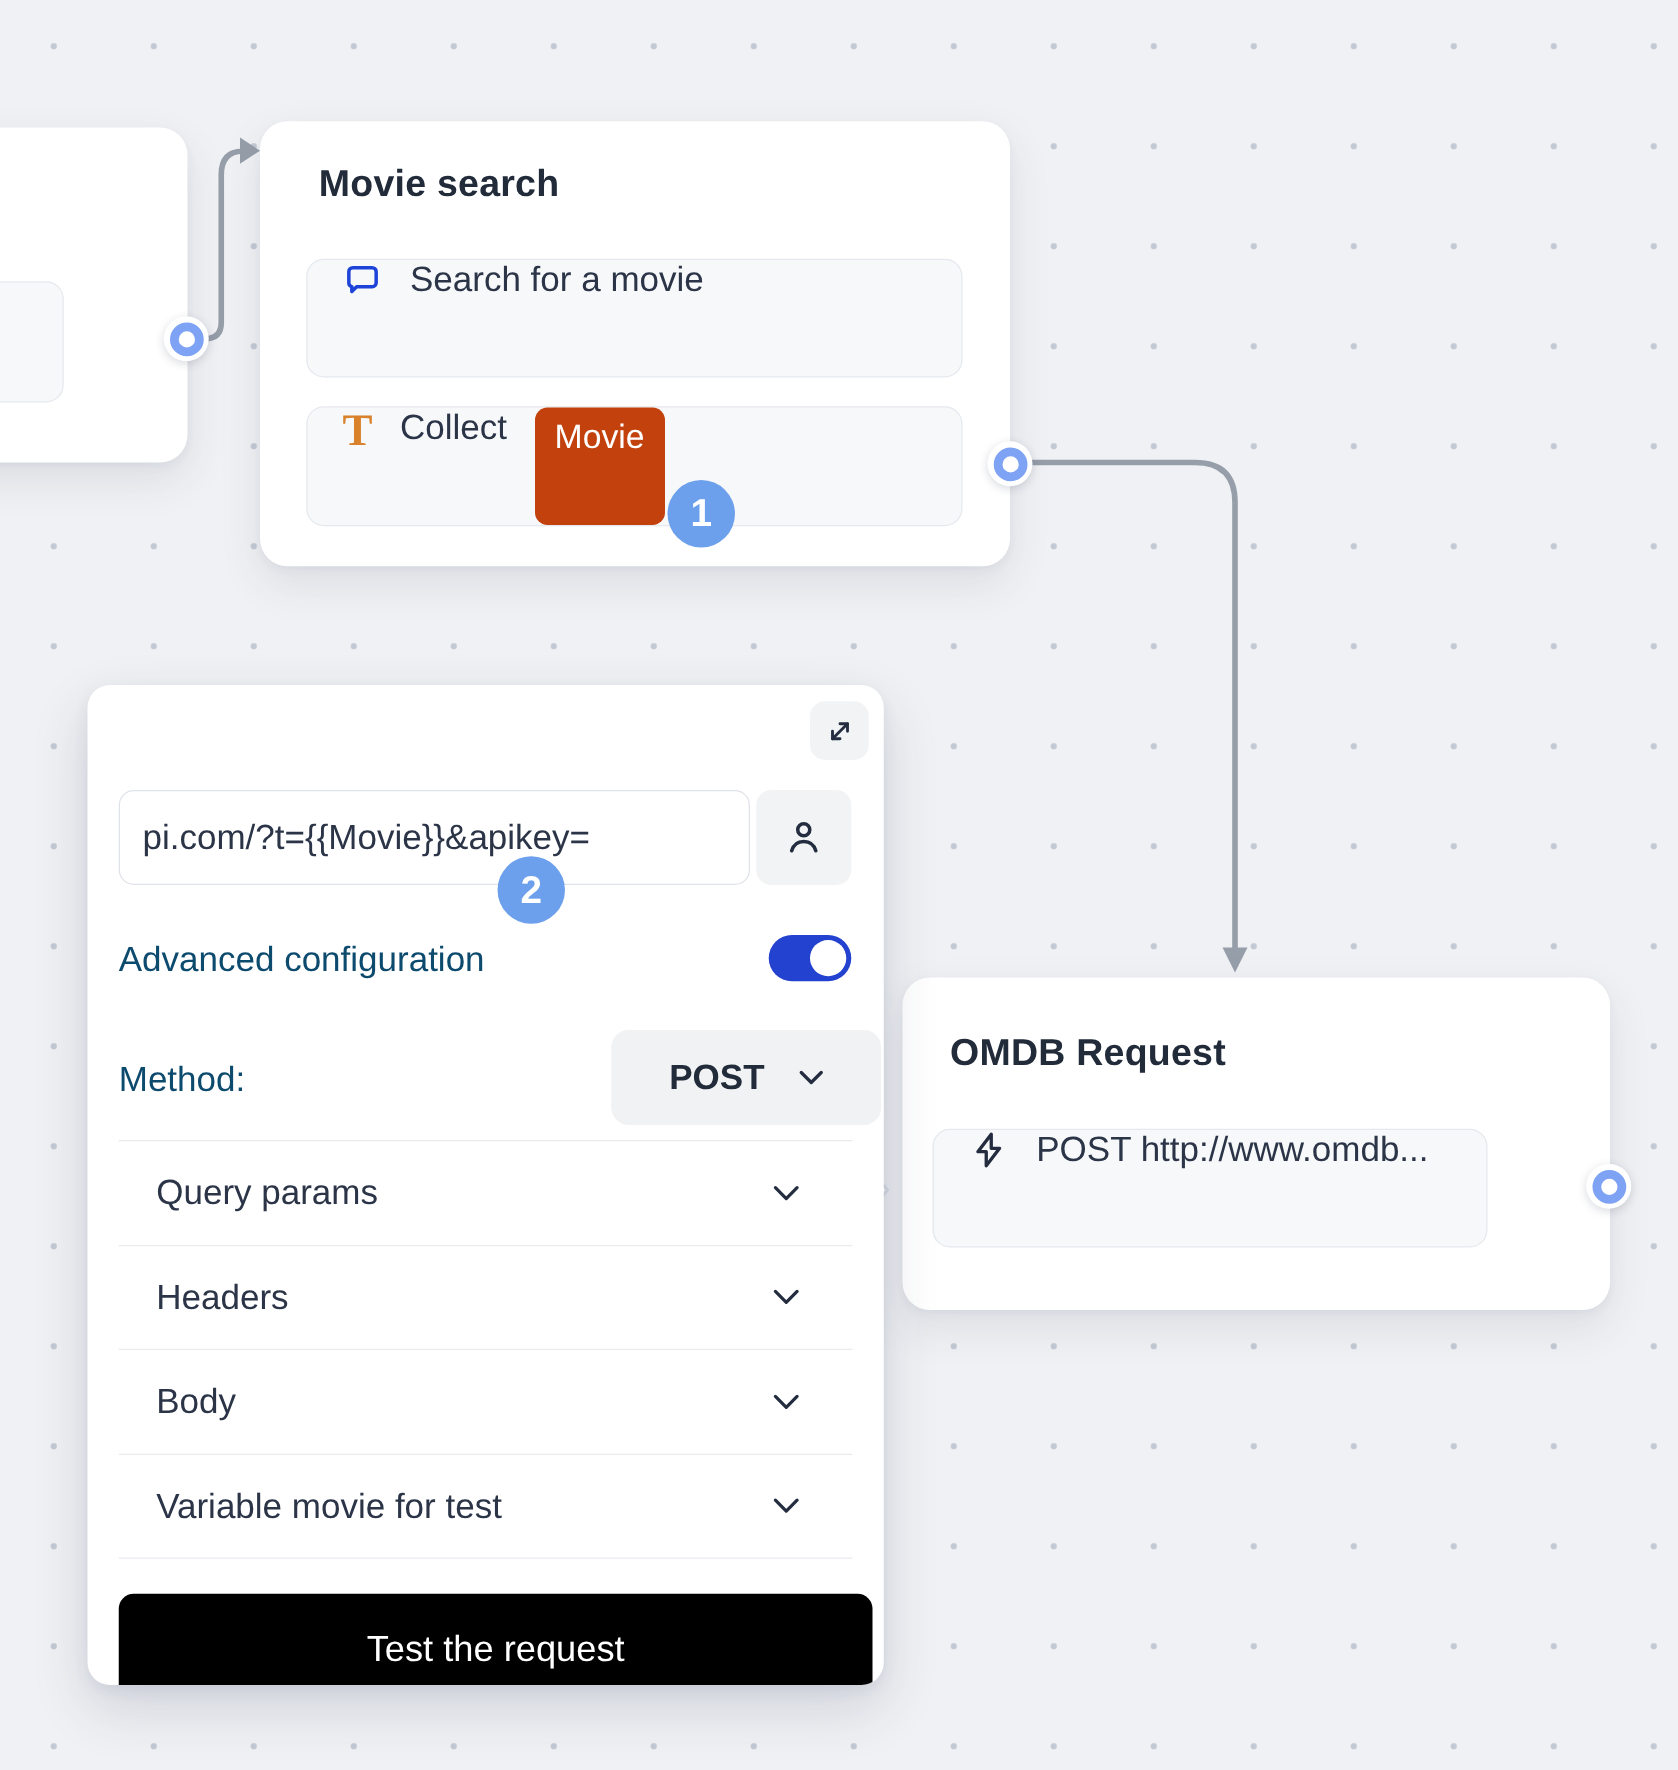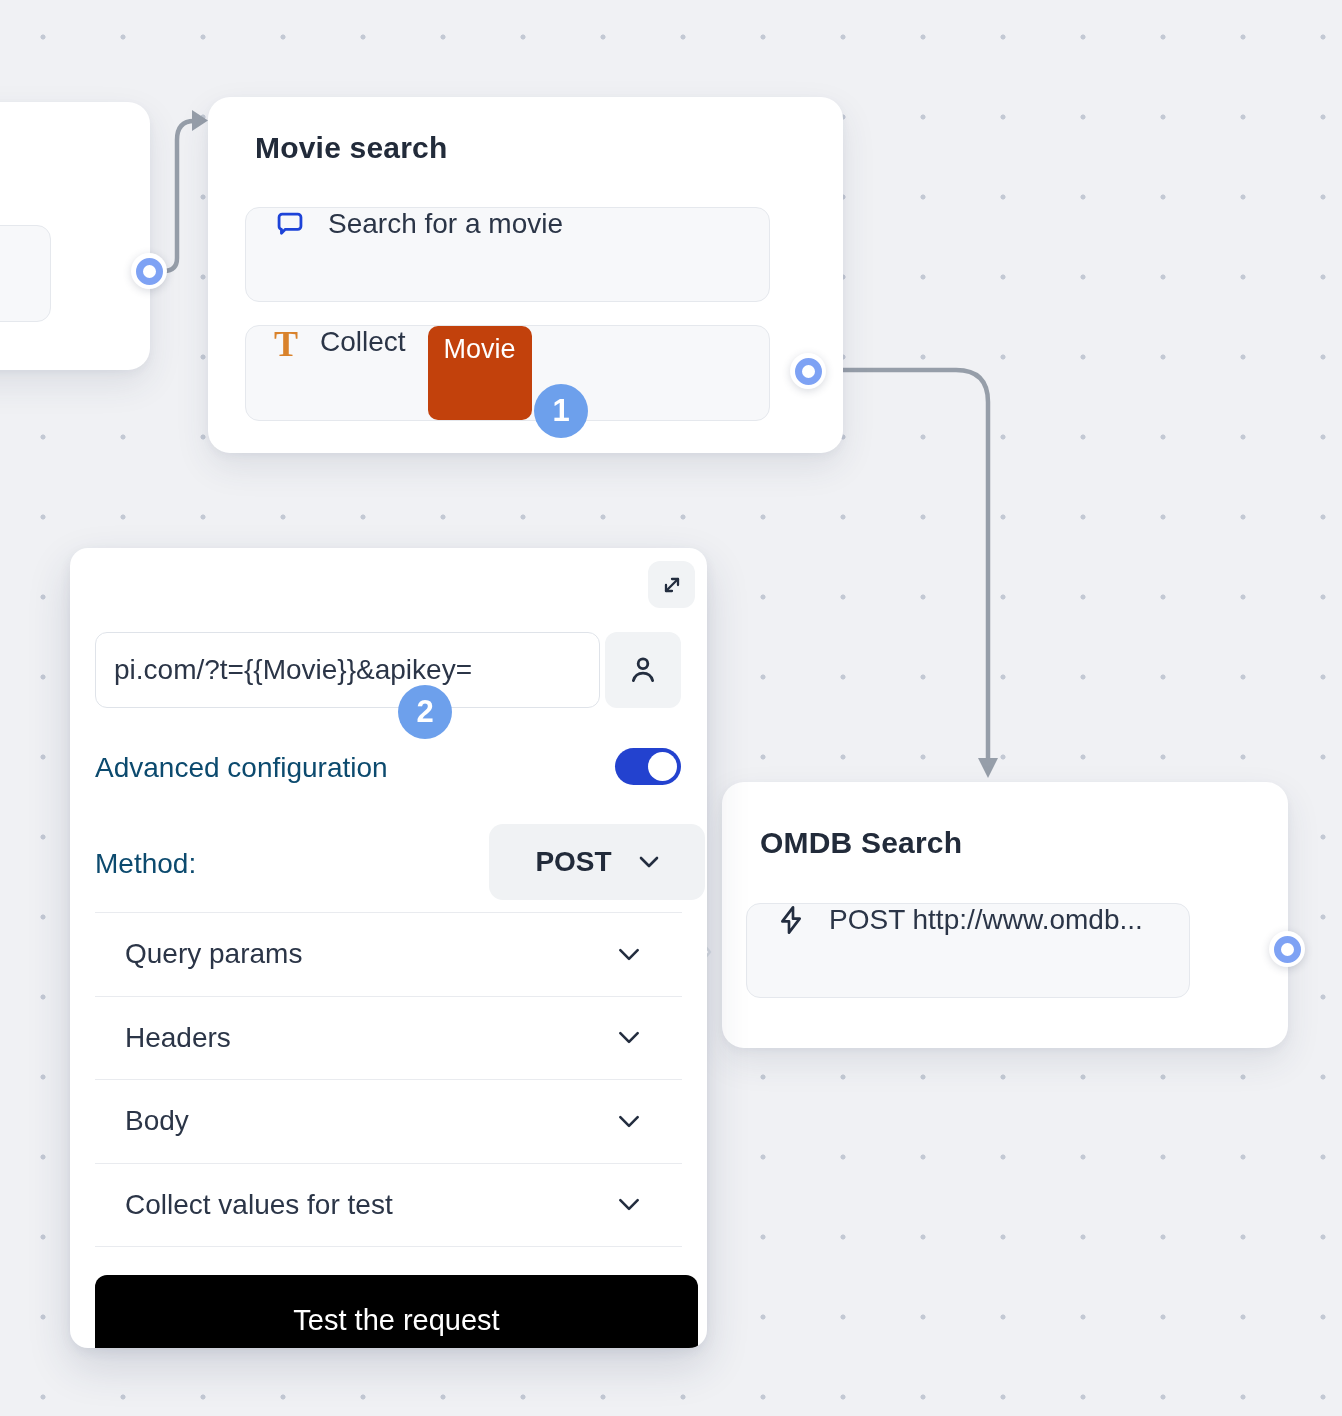--- a/index.html
+++ b/index.html
@@ -84,21 +84,21 @@
   <path d="M 160 271 L 164 271 Q 177 271 177 258 L 177 140 Q 177 121 194 121" fill="none" stroke="#969ea9" stroke-width="4.5" stroke-linecap="round"></path>
   <polygon points="192,110 208,120.5 192,131" fill="#969ea9"></polygon>
   <path d="M 820 370 L 956 370 Q 988 370 988 402 L 988 758" fill="none" stroke="#969ea9" stroke-width="4.5" stroke-linecap="round"></path>
   <polygon points="978,758 998,758 988,778" fill="#969ea9"></polygon>
 </svg>
 
 <div class="card" style="left:-62px;top:102px;width:212px;height:268px;">
   <div class="node-item" style="left:-32px;top:123px;width:145px;height:97px;"></div>
 </div>
 
-<div class="card" style="left:208px;top:97px;width:600px;height:356px;padding-left:35px;">
+<div class="card" style="left:208px;top:97px;width:600px;height:356px;">
   <div class="node-title" style="position:absolute;left:47px;top:34px;">Movie search</div>
 
   <div class="node-item" style="left:37px;top:110px;width:525px;height:95px;">
     <span style="display:flex;">
       <svg width="32" height="32" viewBox="0 0 24 24" fill="none" stroke="#1d43d8" stroke-width="2.1" stroke-linejoin="round" stroke-linecap="round">
         <path d="M6.2 4.6 h11.6 a2.4 2.4 0 0 1 2.4 2.4 v6.6 a2.4 2.4 0 0 1 -2.4 2.4 h-9.3 l-2.9 2.9 v-2.9 a2.4 2.4 0 0 1 -1.8 -2.4 v-6.6 a2.4 2.4 0 0 1 2.4 -2.4 z"></path>
       </svg>
     </span>
     <span>Search for a movie</span>
   </div>
@@ -107,21 +107,21 @@
     <span class="t-glyph">T</span>
     <span>Collect</span>
     <span class="movie-badge">Movie</span>
   </div>
 </div>
 
 <div class="card" style="left:722px;top:782px;width:566px;height:266px;z-index:2;">
   <svg class="notch" style="left:-25px;top:155px;" width="16" height="30" viewBox="0 0 16 30">
     <polyline points="2,2 13,15 2,28" fill="#ffffff" stroke="#d6dbe2" stroke-width="2.5" stroke-linejoin="round"></polyline>
   </svg>
-  <div class="node-title" style="position:absolute;left:38px;top:44px;">OMDB Search</div>
+  <div class="node-title" style="position:absolute;left:38px;top:44px;">OMDB Request</div>
 
   <div class="node-item" style="left:24px;top:121px;width:444px;height:95px;">
     <span style="display:flex;">
       <svg width="32" height="32" viewBox="0 0 24 24" fill="none" stroke="#232d3f" stroke-width="2" stroke-linejoin="round">
         <path d="M13.5 2.5 L5.5 13 h5 L10.5 21.5 L18.5 11 h-5 Z"></path>
       </svg>
     </span>
     <span>POST http://www.omdb...</span>
   </div>
 </div>
@@ -197,21 +197,21 @@
     </div>
     <div class="section-row">
       <span>Body</span>
       <span style="display:flex;">
         <svg width="22" height="13" viewBox="0 0 20 12" fill="none" stroke="#232d3f" stroke-width="2.4" stroke-linecap="round" stroke-linejoin="round">
             <path d="M2 2 L10 10 L18 2"></path>
           </svg>
       </span>
     </div>
     <div class="section-row">
-      <span>Collect values for test</span>
+      <span>Variable movie for test</span>
       <span style="display:flex;">
         <svg width="22" height="13" viewBox="0 0 20 12" fill="none" stroke="#232d3f" stroke-width="2.4" stroke-linecap="round" stroke-linejoin="round">
             <path d="M2 2 L10 10 L18 2"></path>
           </svg>
       </span>
     </div>
   </div>
 
   <button class="test-btn">Test the request</button>
 </div>

